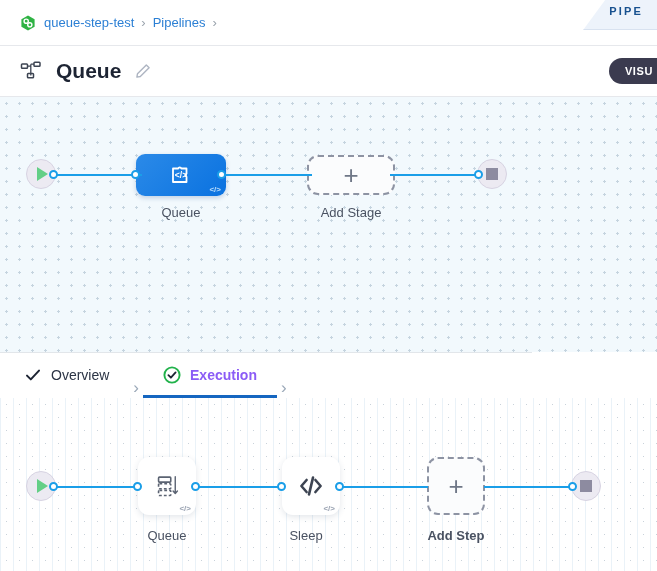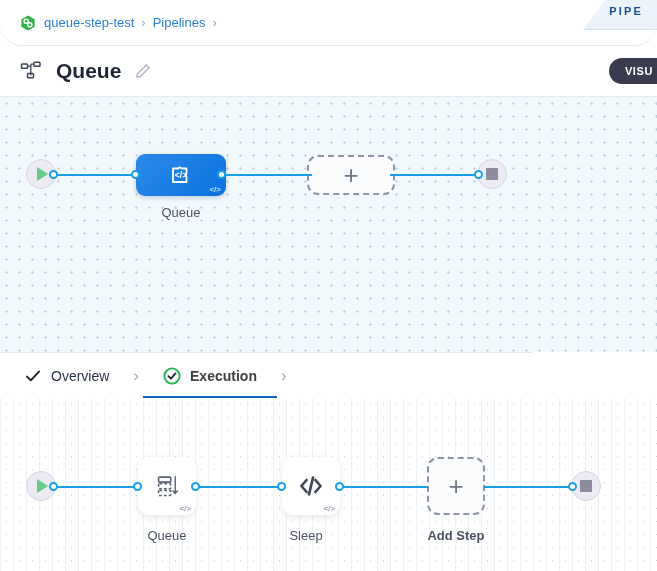--- a/index.html
+++ b/index.html
@@ -9,21 +9,21 @@
     background: #ffffff;
     overflow: hidden;
   }
   .app { position: relative; width: 657px; height: 571px; }
 
   
   .breadcrumb-bar {
     position: absolute; left: 0; top: 0; width: 657px; height: 46px;
     background: #ffffff;
     border-bottom: 1px solid #e6e8ec;
-    display: flex; align-items: center; padding-left: 20px; border-radius: 22px;
+    display: flex; align-items: center; padding-left: 20px;
   }
   .bc-logo { width: 16px; height: 16px; margin-right: 8px; flex: none; }
   .bc-link {
     color: #2b7fd4; font-size: 13px; text-decoration: none; white-space: nowrap;
   }
   .bc-sep {
     color: #9aa3ad; font-size: 13px; margin: 0 7px; user-select: none;
   }
 
   
@@ -77,28 +77,28 @@
       radial-gradient(#c9d2da 0.9px, transparent 1px);
     background-size: 13px 13px, 13px 13px;
     overflow: hidden;
   }
 
   
   .tab-strip {
     position: absolute; left: 0; top: 352px; width: 532px; height: 46px;
     background: #ffffff;
     border-top: 1px solid #e2e6ea;
-    display: flex; align-items: center; padding-left: 22px;
+    display: flex; align-items: flex-end; padding-left: 22px;
   }
   .tab {
     display: flex; align-items: center; height: 46px; cursor: pointer;
     padding: 0 2px; position: relative;
   }
   .tab-label { font-size: 14px; color: #2b3445; white-space: nowrap; }
-  .tab.active .tab-label { font-weight: bold; color: #404040; }
+  .tab.active .tab-label { font-weight: bold; color: #8b5cf6; }
   .tab.active::after {
     content: ""; position: absolute; left: -18px; right: -18px; bottom: 0;
     height: 3px; background: #1566c0;
   }
   .tab-icon { width: 18px; height: 18px; margin-right: 9px; flex: none; }
   .tab-chevron { color: #9aa8b8; font-size: 17px; margin: 0 22px; user-select: none; }
   .endpoint-circle {
     position: absolute; width: 30px; height: 30px; border-radius: 50%;
     background: #eceaf2; border: 1px solid #d7d3e2;
     display: flex; align-items: center; justify-content: center;
@@ -209,20 +209,21 @@
       </svg>
       <span class="badge on-blue">&lt;/&gt;</span>
     </div>
     <div class="connector" style="left:131px; top:73px;"></div>
     <div class="connector" style="left:217px; top:73px;"></div>
     <div class="node-label" style="left:136px; top:108px; width:90px;">Queue</div>
 
     <div class="dashed-node" style="left:307px; top:58px; width:88px; height:40px;">
       <span class="plus-glyph">+</span>
     </div>
+    <div class="node-label" style="left:300px; top:108px; width:102px;">Add Stage</div>
 
     <div class="endpoint-circle" style="left:477px; top:62px;">
       <span class="stop-sq"></span>
     </div>
     <div class="connector" style="left:474px; top:73px;"></div>
   </div>
 
   <div class="tab-strip">
 
     <div class="tab">

